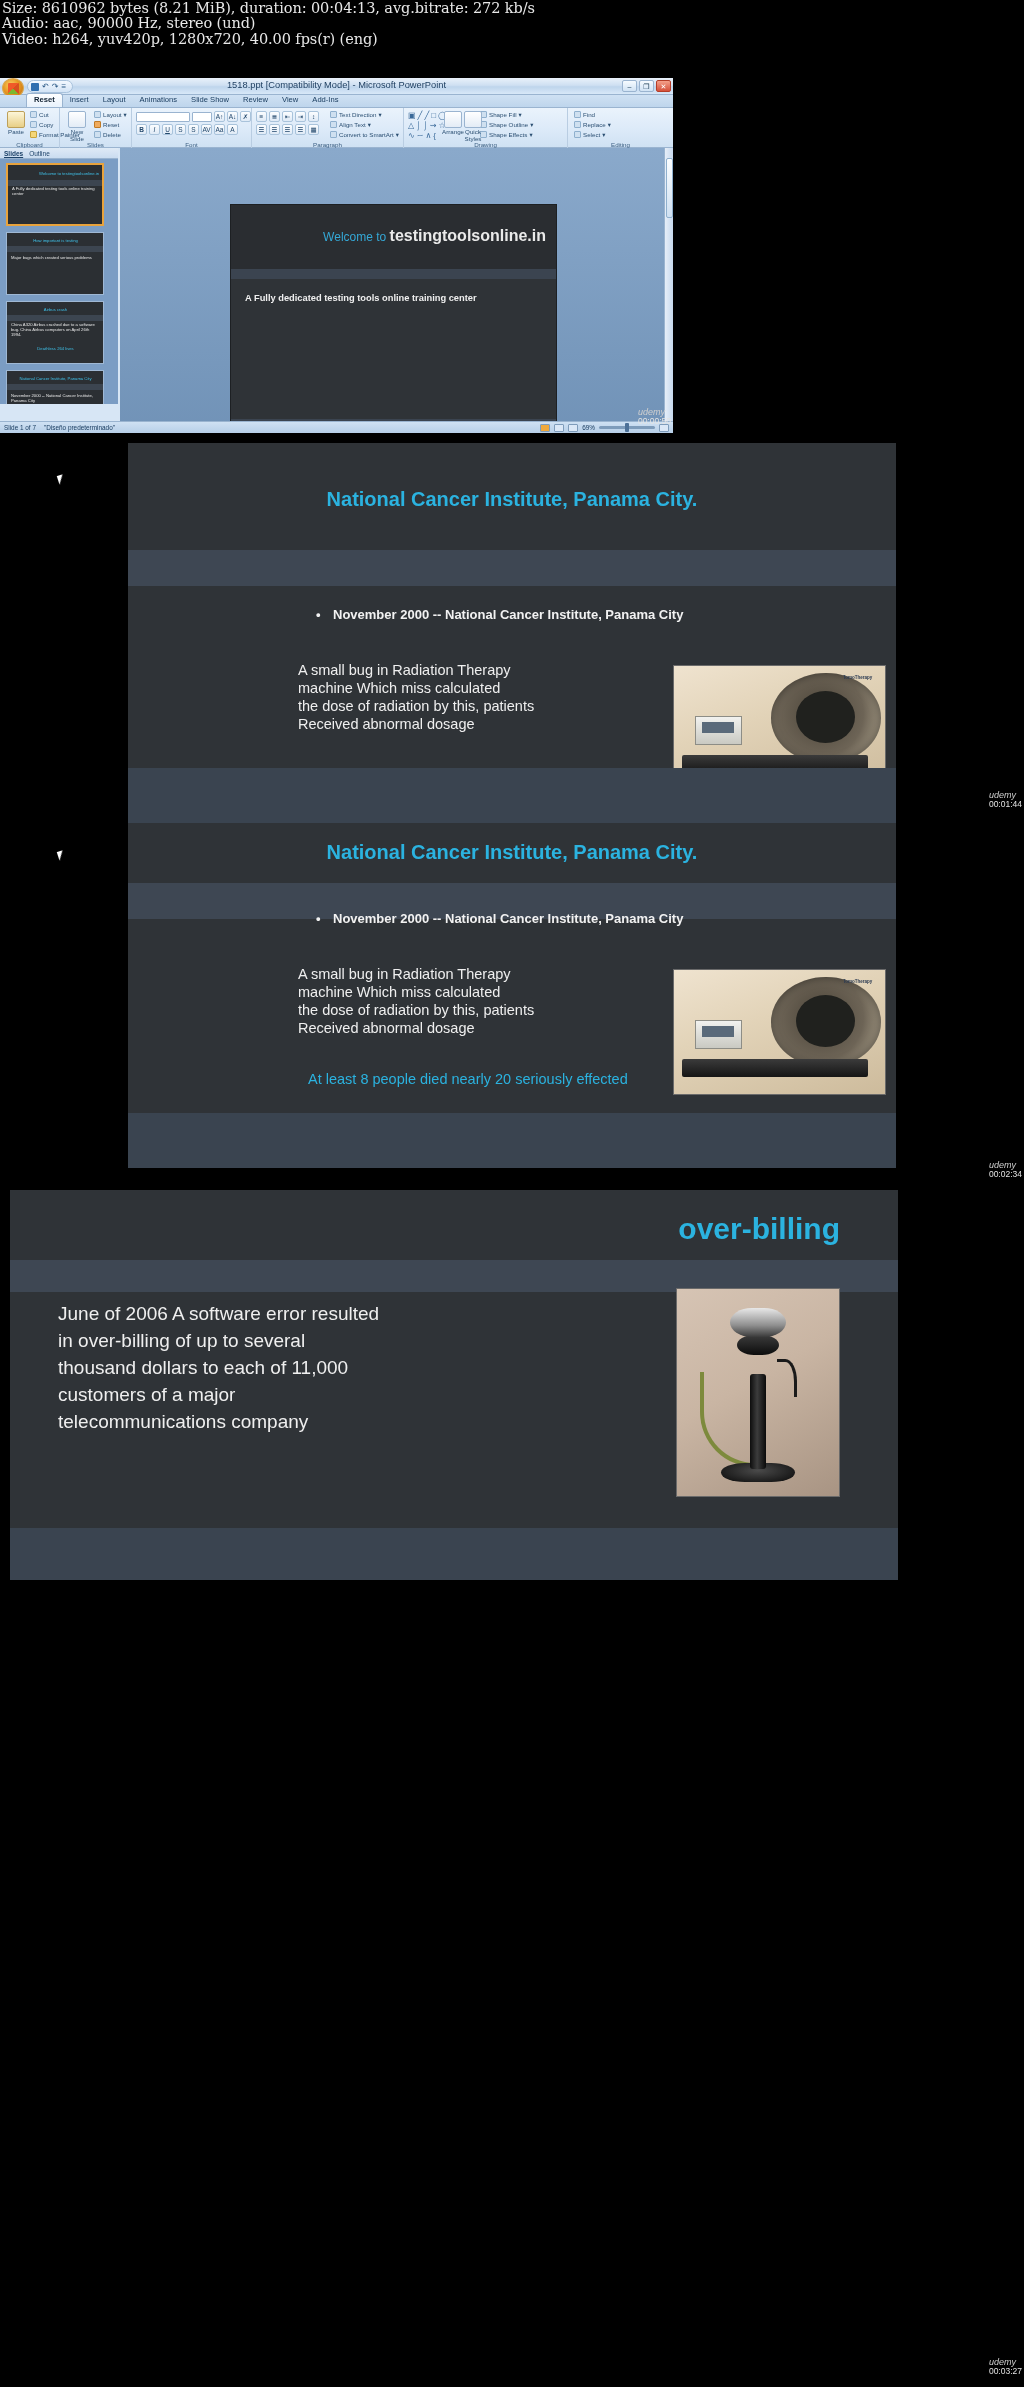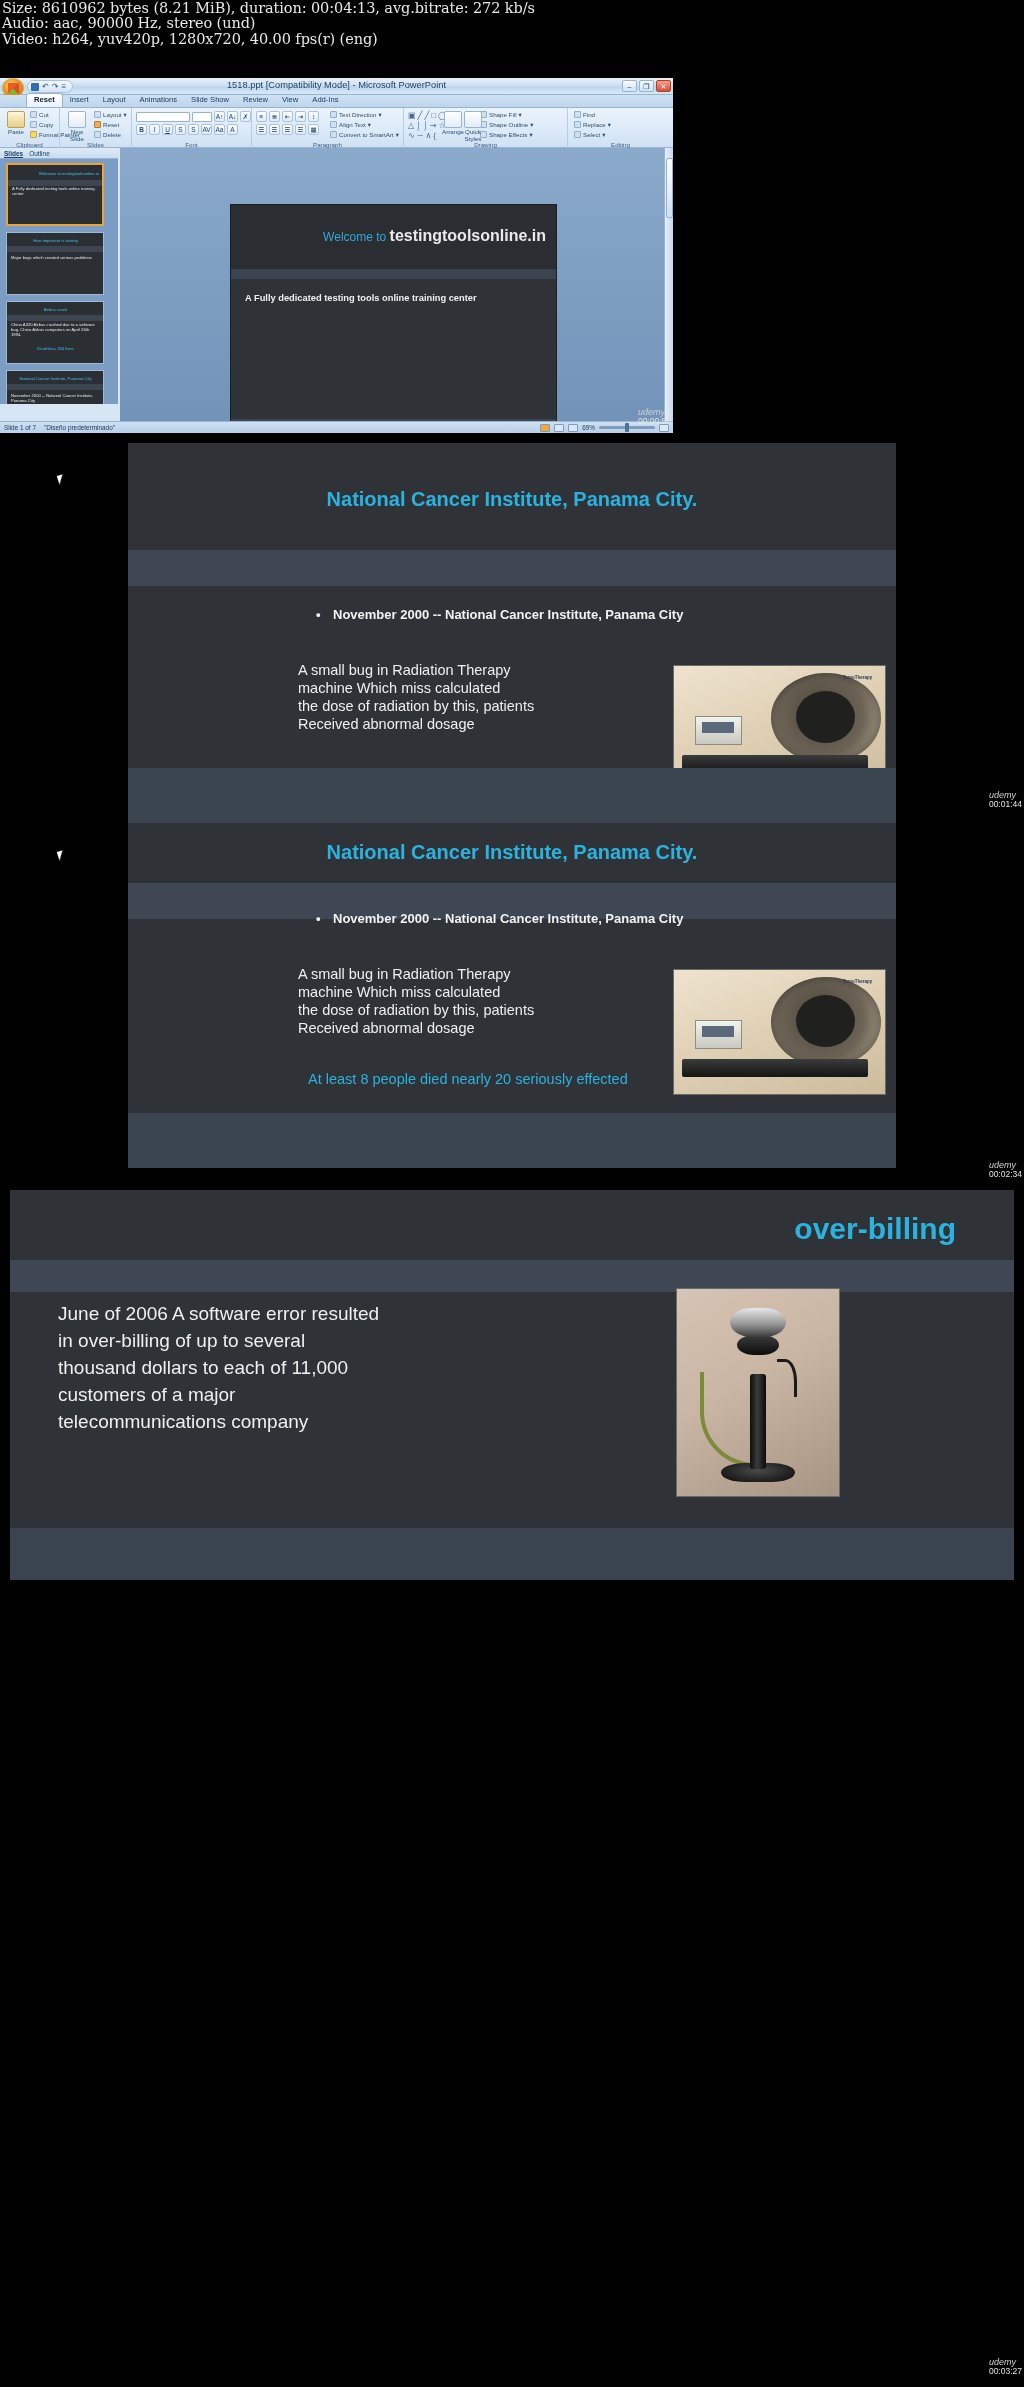--- a/index.html
+++ b/index.html
@@ -598,21 +598,21 @@
       <div class="bs-band" style="bottom:0; height:55px; background:#3a4450;"></div>
     </div>
     <div class="cursor-arrow" style="left:58px; top:28px;"></div>
     <div class="wm" style="right:2px; top:338px;">
       <div class="brand">udemy</div>
       <div class="ts">00:02:34</div>
     </div>
   </div>
 
   <div class="frame" style="left:0; top:1188px; width:1024px; height:1199px;">
-    <div class="bigslide" style="left:10px; top:2px; width:1004px; height:390px;">
+    <div class="bigslide" style="left:10px; top:2px; width:888px; height:390px;">
       <div class="bs-band" style="top:70px; height:32px; background:#3e4753;"></div>
       <div class="bs-title" style="top:22px; text-align:right; padding-right:58px; font-size:30px;">over-billing</div>
       <div class="bs-body" style="left:48px; top:110px; width:470px; font-size:19px; line-height:27px; white-space:pre-line;">June of 2006 A software  error  resulted
 in over-billing  of up to several
 thousand dollars  to each of 11,000
 customers  of a major
 telecommunications  company</div>
       <div class="bs-img" style="left:666px; top:98px; width:164px; height:209px;">
         <div class="tel-bg"></div>
         <div class="tel-cord"></div>

